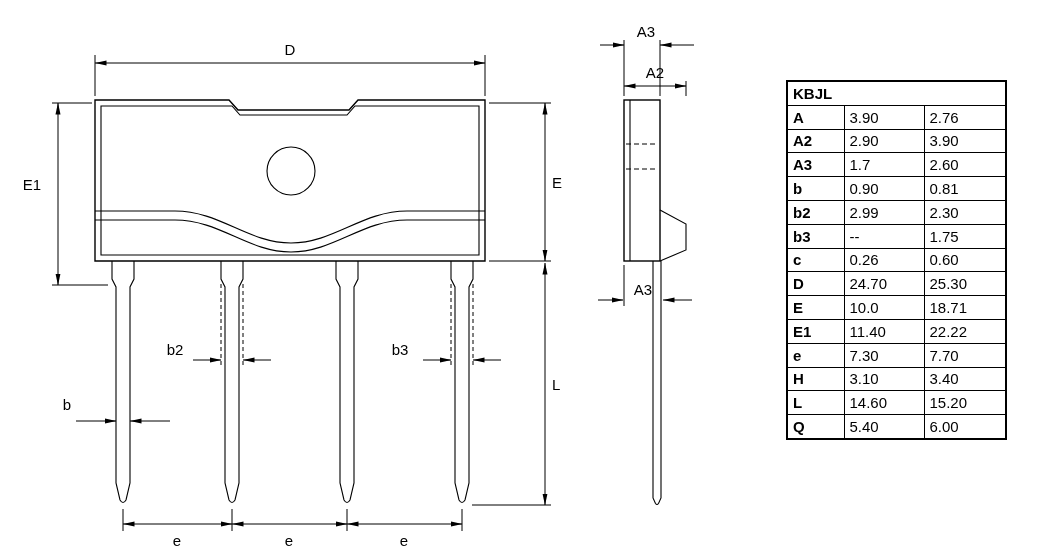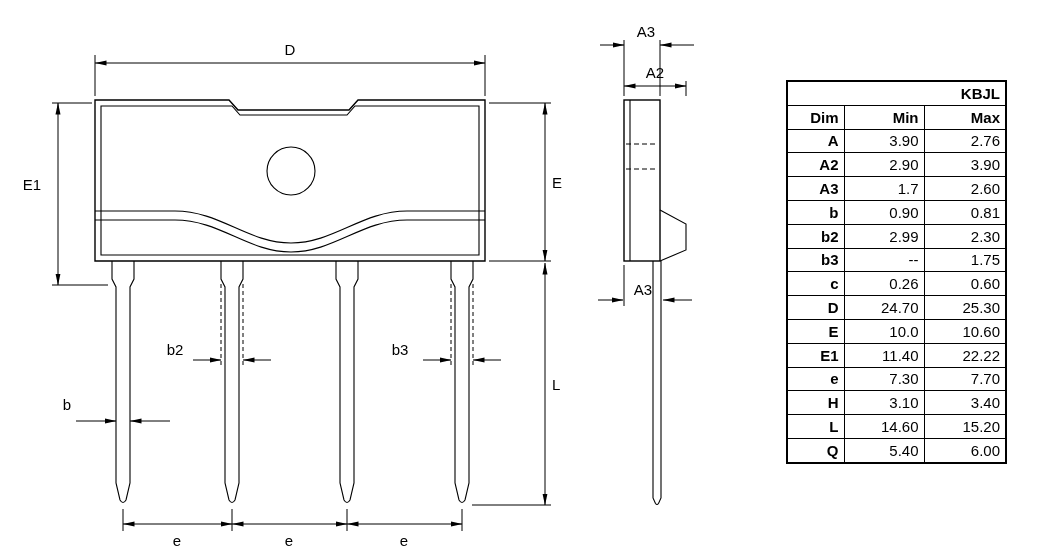--- a/index.html
+++ b/index.html
@@ -7,21 +7,21 @@
         font-family:"Liberation Sans",sans-serif;color:#000;}
   .page svg{position:absolute;left:0;top:0;}
   svg text{font-family:"Liberation Sans",sans-serif;font-size:15px;fill:#000;stroke:none;}
   .outline{fill:none;stroke:#000;stroke-width:1.4;}
   .inner{fill:none;stroke:#000;stroke-width:1.1;}
   .thin{fill:none;stroke:#000;stroke-width:1;}
   .dash{fill:none;stroke:#000;stroke-width:1;stroke-dasharray:5 3;}
   .dash2{fill:none;stroke:#000;stroke-width:1;stroke-dasharray:4 3;}
   .table-wrap{position:absolute;left:786px;top:80px;}
   table.dims{border-collapse:collapse;border:2px solid #000;font-size:15px;color:#000;}
-  table.dims td{border:1px solid #000;text-align:right;height:22.8px;padding:0 5px;line-height:1;}
+  table.dims td{border:1px solid #000;text-align:left;height:22.8px;padding:0 5px;line-height:1;}
   table.dims td.b{font-weight:bold;}
 </style>
 </head>
 <body>
 
 <div class="page">
 
   <svg width="770" height="559" viewBox="0 0 770 559">
     <defs>
       <marker id="arr" markerWidth="12" markerHeight="7" refX="11.5" refY="3.5" orient="auto-start-reverse" markerUnits="userSpaceOnUse">
@@ -123,25 +123,20 @@
       <colgroup>
           <col style="width:57px">
           <col style="width:80px">
           <col style="width:82px">
         </colgroup>
       <tbody>
           <tr>
         <td colspan="3" class="b">KBJL</td>
       </tr>
       <tr>
-        <td class="b">Dim</td>
-        <td class="b">Min</td>
-        <td class="b">Max</td>
-      </tr>
-      <tr>
         <td class="b">A</td>
         <td>3.90</td>
         <td>2.76</td>
       </tr>
       <tr>
         <td class="b">A2</td>
         <td>2.90</td>
         <td>3.90</td>
       </tr>
       <tr>
@@ -170,21 +165,21 @@
         <td>0.60</td>
       </tr>
       <tr>
         <td class="b">D</td>
         <td>24.70</td>
         <td>25.30</td>
       </tr>
       <tr>
         <td class="b">E</td>
         <td>10.0</td>
-        <td>10.60</td>
+        <td>18.71</td>
       </tr>
       <tr>
         <td class="b">E1</td>
         <td>11.40</td>
         <td>22.22</td>
       </tr>
       <tr>
         <td class="b">e</td>
         <td>7.30</td>
         <td>7.70</td>

